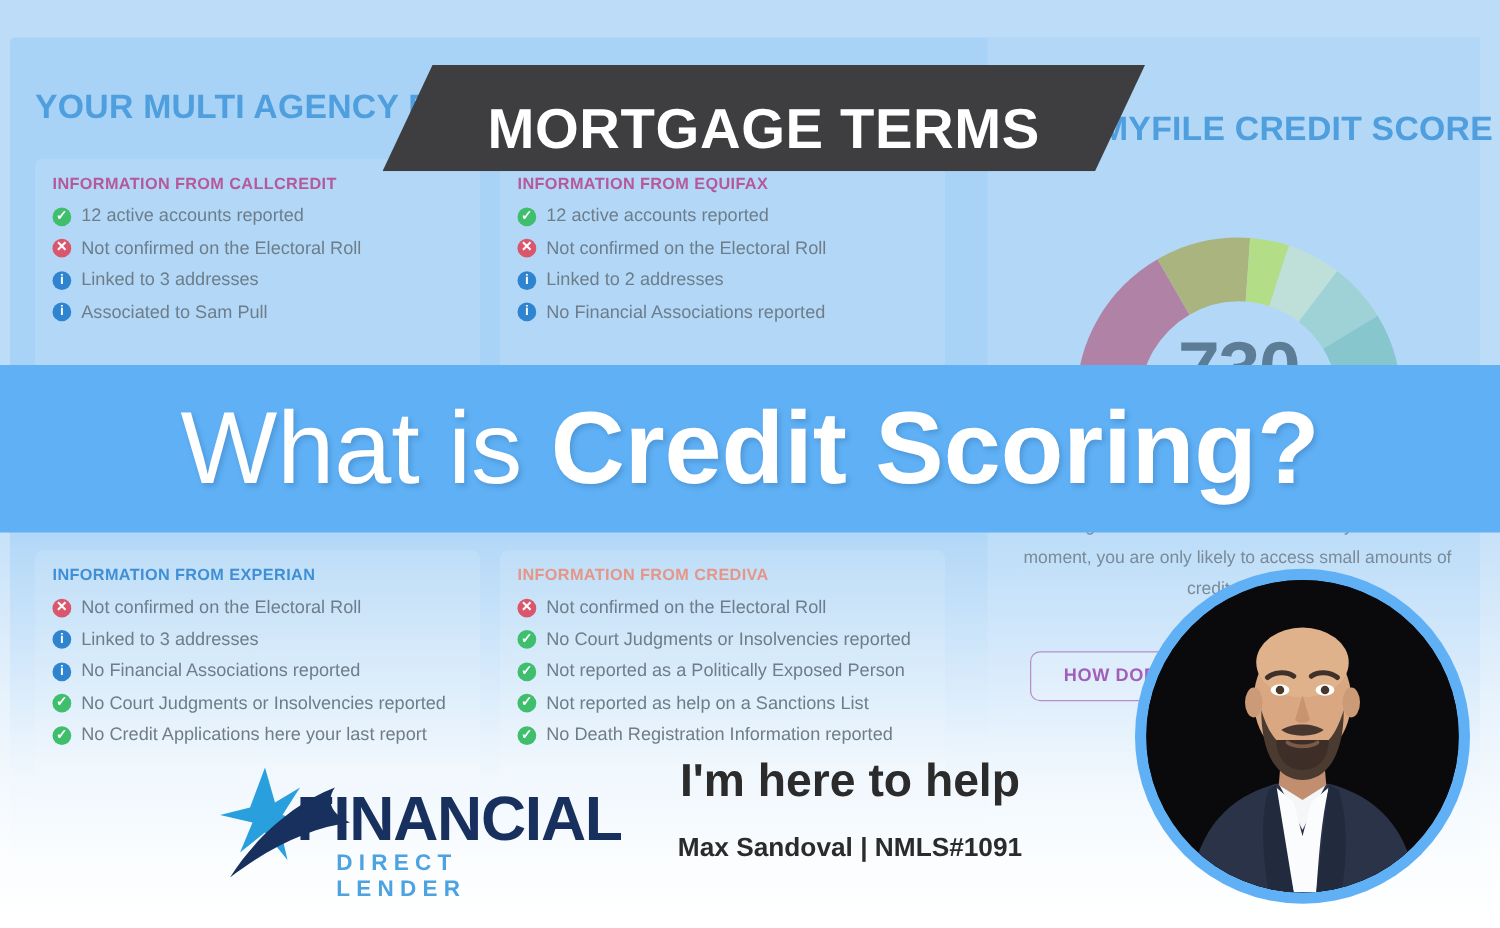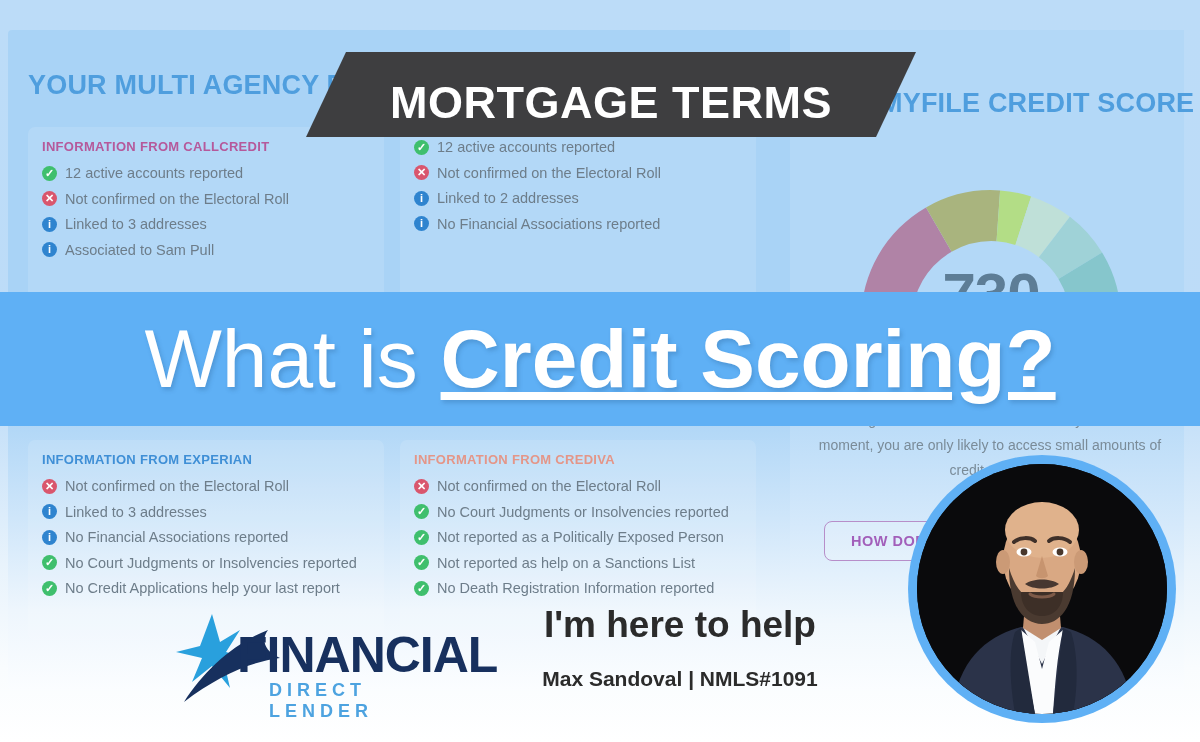--- a/index.html
+++ b/index.html
@@ -109,21 +109,21 @@
     position:absolute; left:0; top:292px; width:1200px; height:134px;
     background:#5fb0f5;
     display:flex; align-items:center; justify-content:center;
   }
   #main-title{
     font-size:82px; color:#ffffff; white-space:nowrap;
     text-shadow:2px 3px 4px rgba(40,90,140,.28);
     line-height:1;
   }
   #main-title .light{ font-weight:300; }
-  #main-title .bold { font-weight:bold;text-decoration:underline; }
+  #main-title .bold { font-weight:bold; }
 
   
   #brand-logo{
     position:absolute; left:22px; top:612px; width:440px; height:92px;
   }
   #logo-word-star{
     position:absolute; left:50px; top:14px;
     font-size:50px; font-weight:bold; color:#17305e; letter-spacing:-1px;
   }
   #logo-word-financial{
@@ -185,20 +185,21 @@
         <span>Linked to 3 addresses</span>
       </div>
       <div class="agency-line">
         <span class="status-icon ic-info">i</span>
         <span>Associated to Sam Pull</span>
       </div>
     </div>
   </div>
 
   <div class="agency-card" id="card-equifax">
+    <div class="agency-title t-equifax">INFORMATION FROM EQUIFAX</div>
     <div>
       <div class="agency-line">
         <span class="status-icon ic-check">✓</span>
         <span>12 active accounts reported</span>
       </div>
       <div class="agency-line">
         <span class="status-icon ic-cross">✕</span>
         <span>Not confirmed on the Electoral Roll</span>
       </div>
       <div class="agency-line">
@@ -226,21 +227,21 @@
       <div class="agency-line">
         <span class="status-icon ic-info">i</span>
         <span>No Financial Associations reported</span>
       </div>
       <div class="agency-line">
         <span class="status-icon ic-check">✓</span>
         <span>No Court Judgments or Insolvencies reported</span>
       </div>
       <div class="agency-line">
         <span class="status-icon ic-check">✓</span>
-        <span>No Credit Applications help your last report</span>
+        <span>No Credit Applications here your last report</span>
       </div>
     </div>
   </div>
 
   <div class="agency-card" id="card-crediva">
     <div class="agency-title t-crediva">INFORMATION FROM CREDIVA</div>
     <div>
       <div class="agency-line">
         <span class="status-icon ic-cross">✕</span>
         <span>Not confirmed on the Electoral Roll</span>

